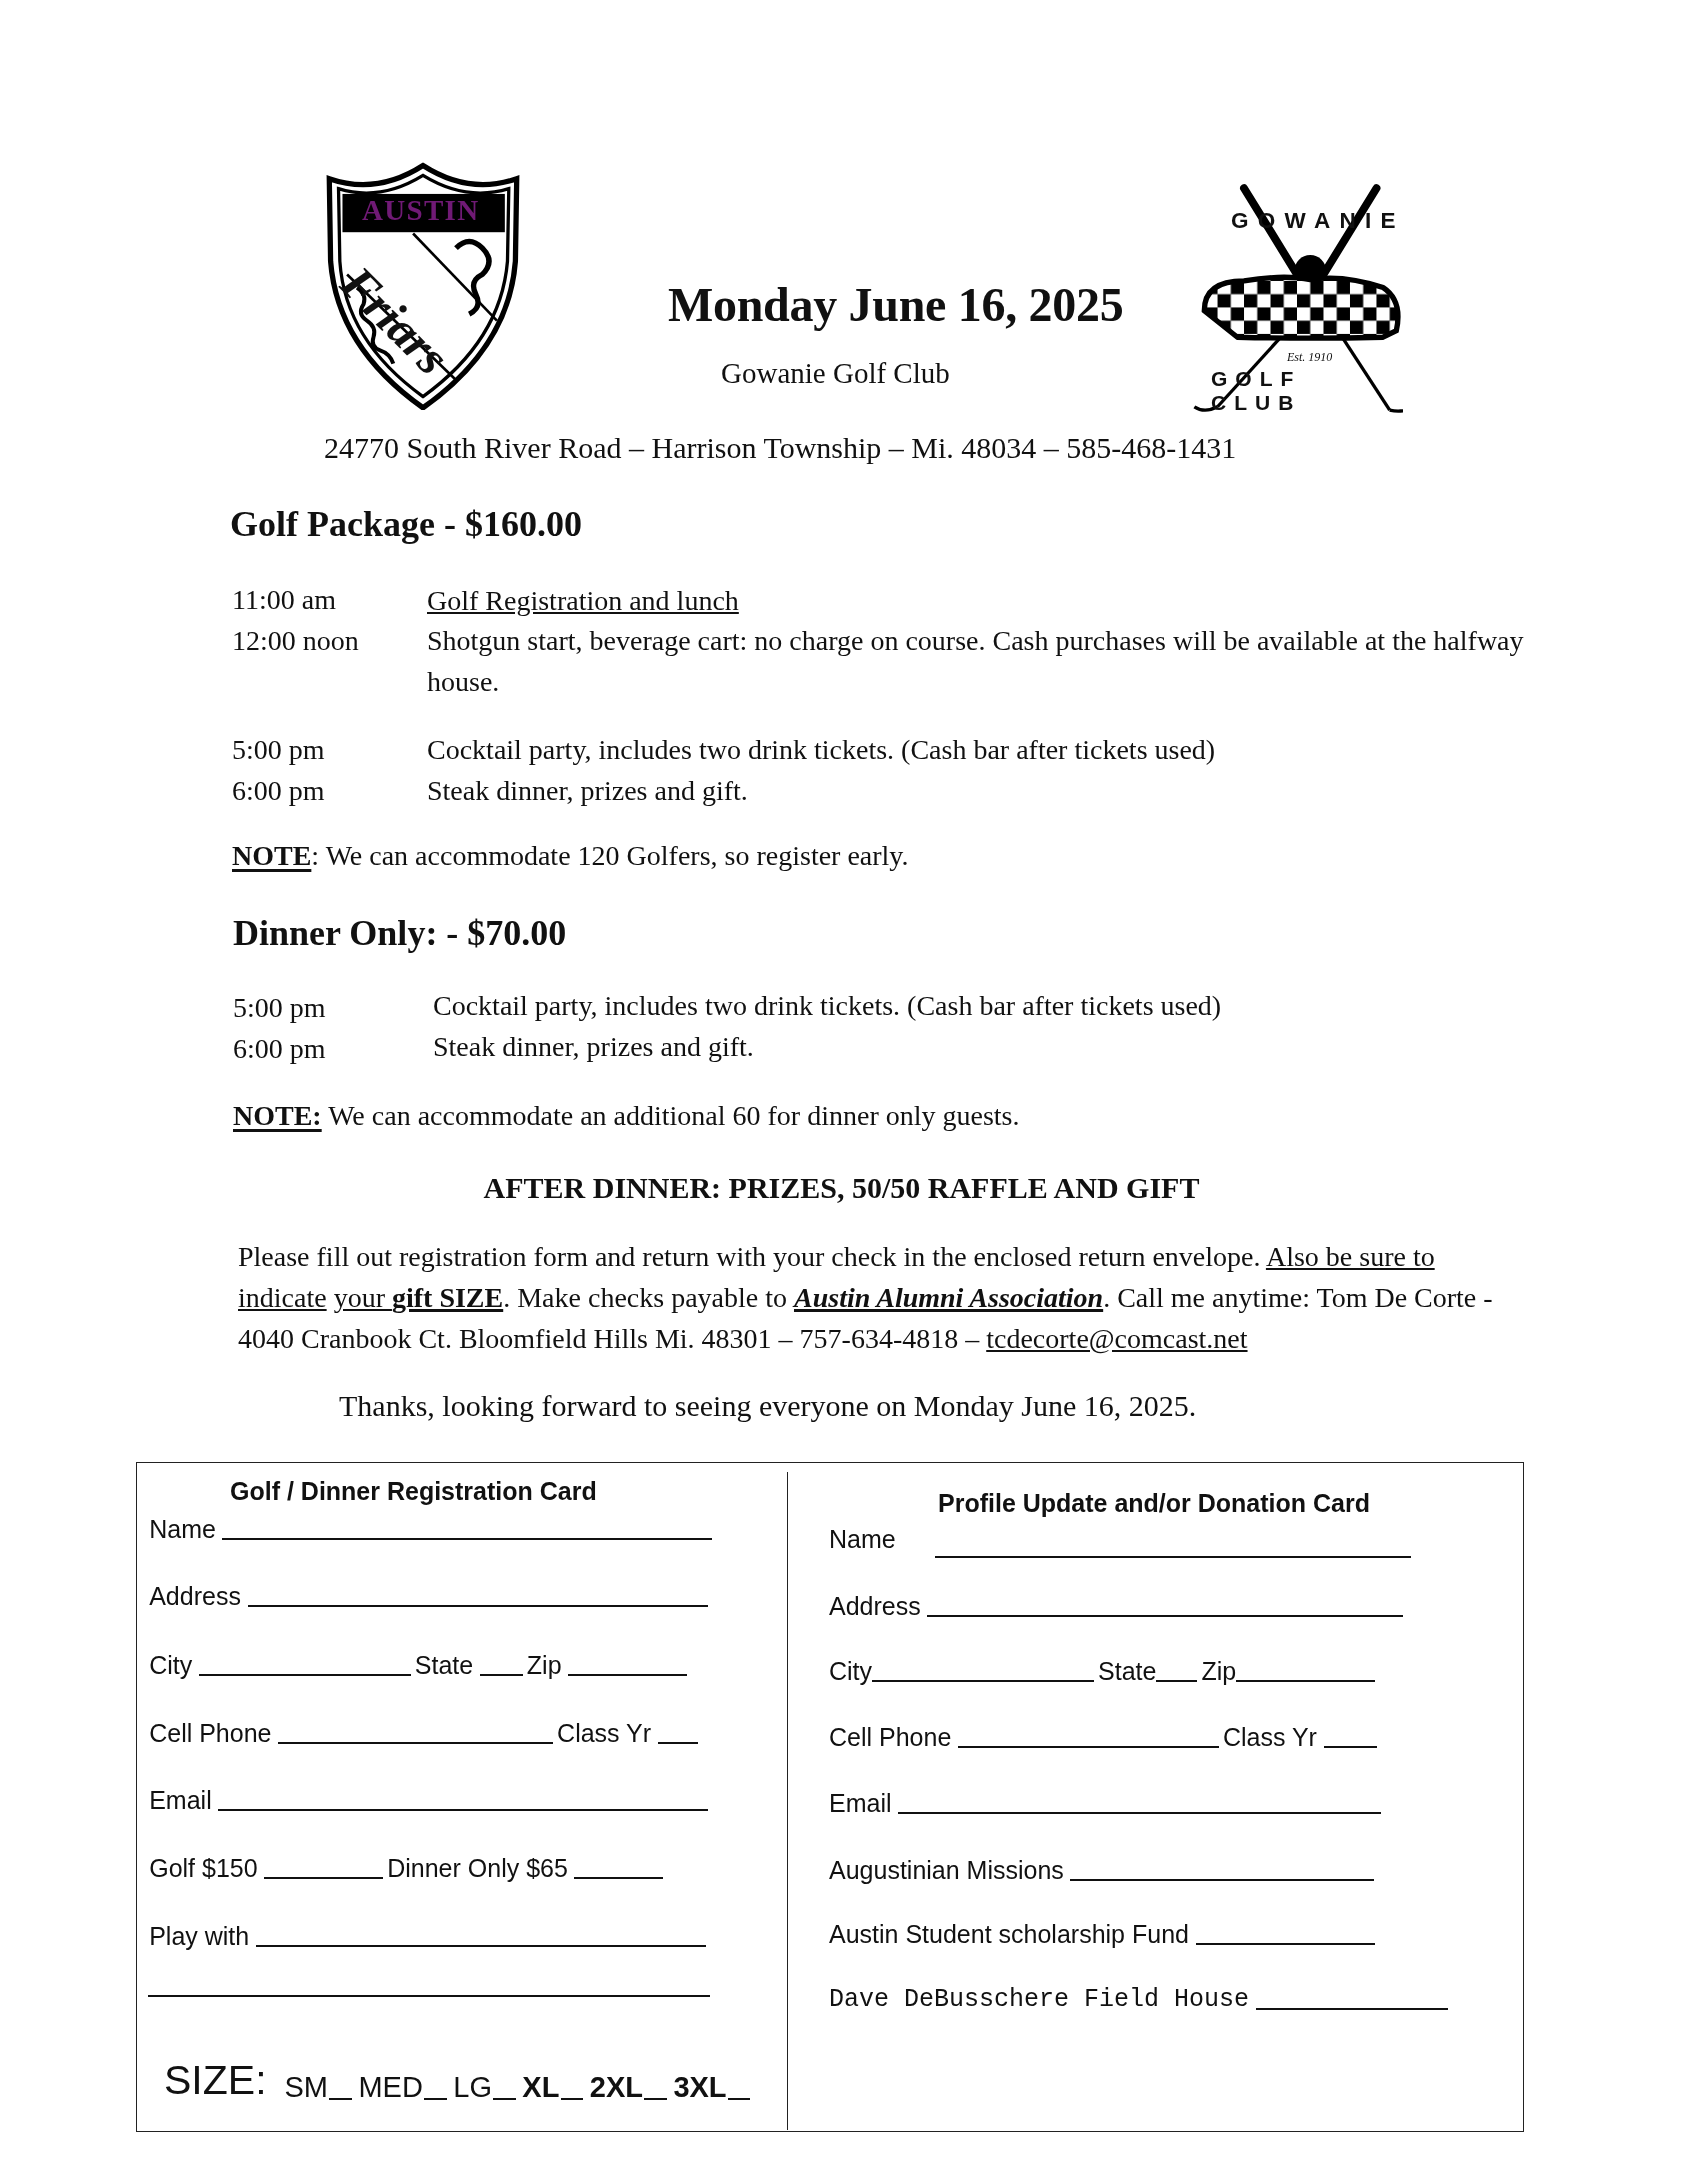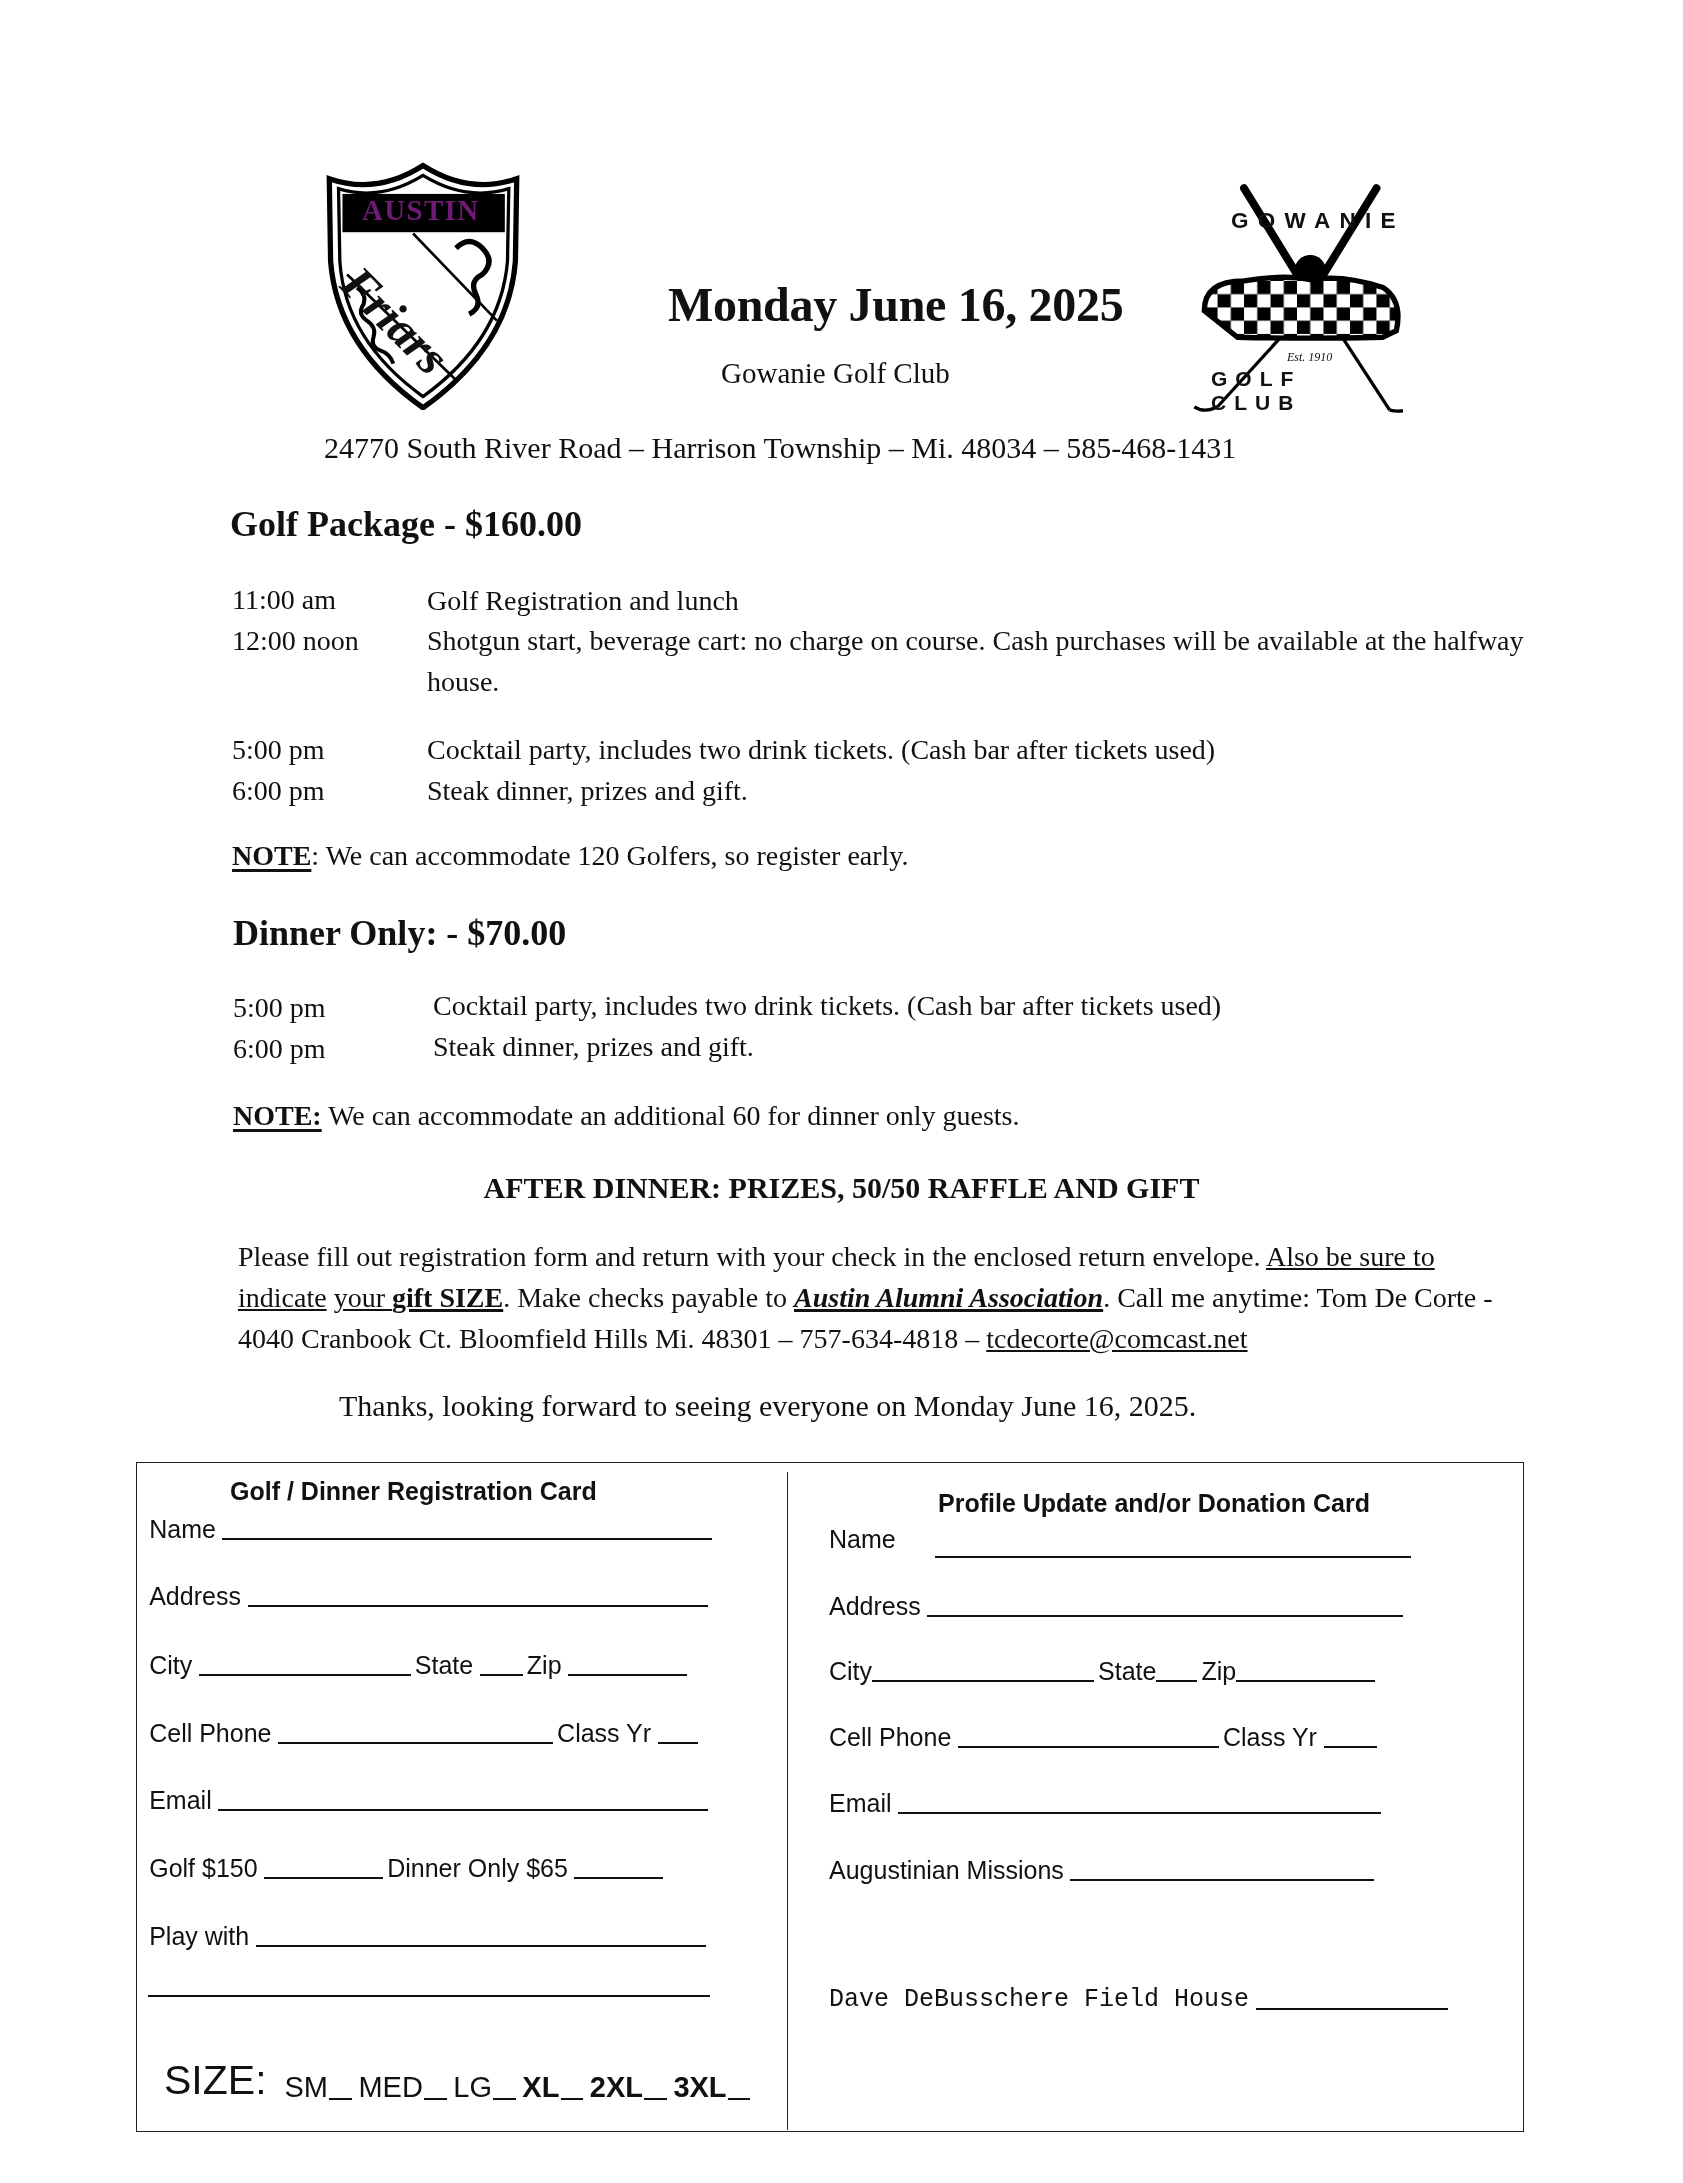--- a/index.html
+++ b/index.html
@@ -84,21 +84,21 @@
 </div>
 
 <div class="abs date-title">Monday June 16, 2025</div>
 <div class="abs venue">Gowanie Golf Club</div>
 <div class="abs address">24770 South River Road – Harrison Township – Mi. 48034 – 585-468-1431</div>
 
 <div class="abs section-heading" style="left:230px;top:503px;">Golf Package - $160.00</div>
 
 <div class="abs sched-row" style="left:232px;top:584px;width:1323px;height:40px;">
   <span class="sched-time">11:00 am</span>
-  <span class="sched-desc" style="top:-4px;">Golf Registration and lunch</span>
+  <span class="sched-desc" style="top:-4px;text-decoration:underline;">Golf Registration and lunch</span>
 </div>
 <div class="abs sched-row" style="left:232px;top:625px;width:1323px;height:79px;">
   <span class="sched-time">12:00 noon</span>
   <span class="sched-desc" style="top:-5.3px;width:1118px;">Shotgun start, beverage cart: no charge on course.  Cash purchases will be available at the halfway house.</span>
 </div>
 <div class="abs sched-row" style="left:232px;top:734px;width:1323px;height:40px;">
   <span class="sched-time">5:00 pm</span>
   <span class="sched-desc" style="top:-5.3px;">Cocktail party, includes two drink tickets.  (Cash bar after tickets used)</span>
 </div>
 <div class="abs sched-row" style="left:232px;top:775px;width:1323px;height:40px;">
@@ -218,18 +218,22 @@
       <span class="line" style="width:53px;"></span>
   </div>
   <div class="field" style="left:40px;top:327px;">
     <span>Email</span>
       <span class="line" style="width:483px;"></span>
   </div>
   <div class="field" style="left:40px;top:394px;">
     <span>Augustinian Missions</span>
       <span class="line" style="width:304px;"></span>
   </div>
+  <div class="field" style="left:40px;top:458px;">
+    <span>Austin Student scholarship Fund</span>
+      <span class="line" style="width:179px;"></span>
+  </div>
   <div class="field" style="left:40px;top:523px;font-family:Liberation Mono, monospace;">
     <span>Dave DeBusschere Field House</span>
       <span class="line" style="width:192px;"></span>
   </div>
 </div>
 
 
 </body></html>

